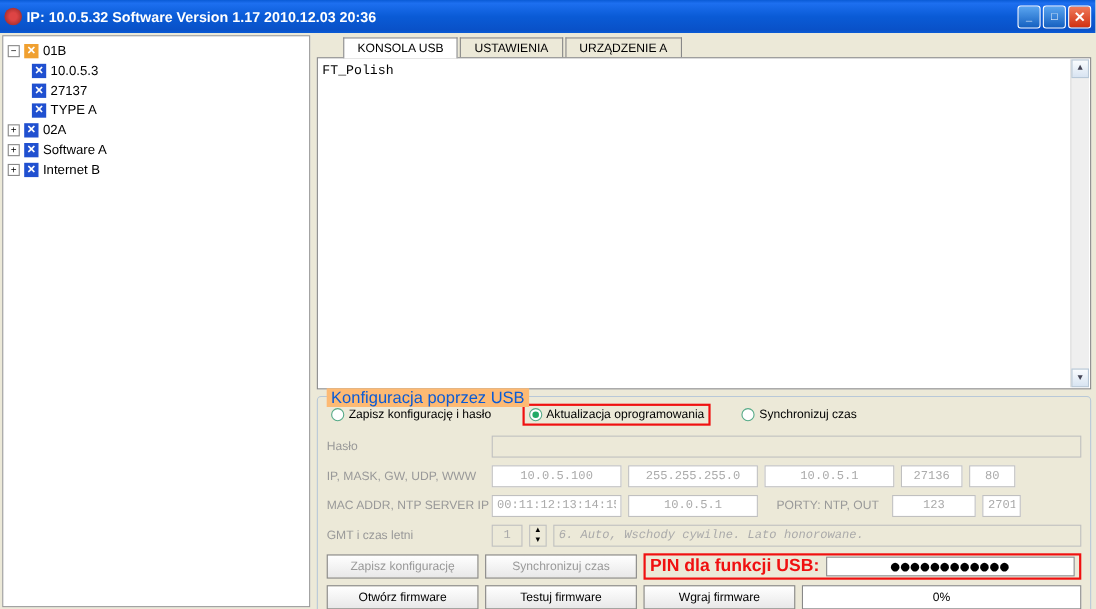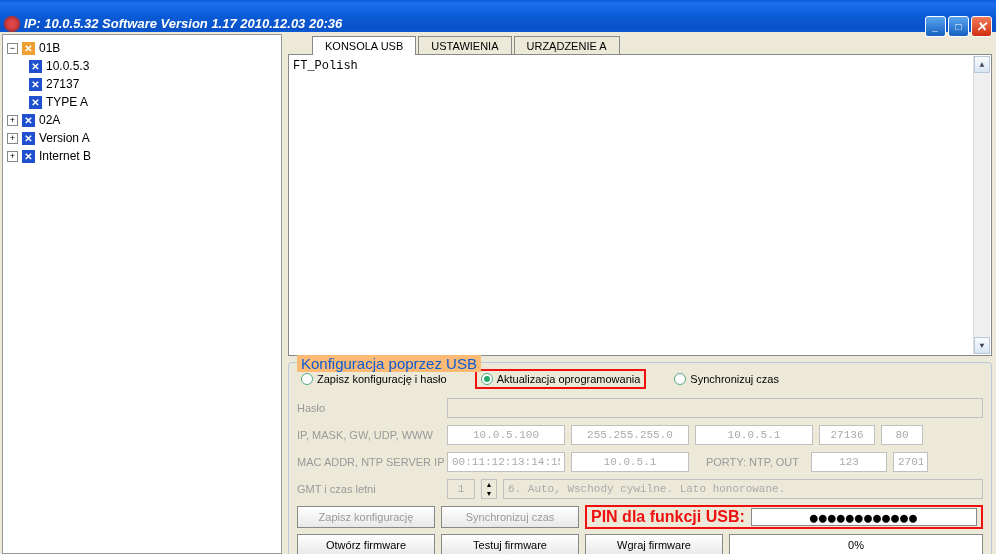--- a/index.html
+++ b/index.html
@@ -1,19 +1,19 @@
 <!DOCTYPE html>
 <html><head>
 <meta charset="utf-8">
 <style>
 * { box-sizing: border-box; margin: 0; padding: 0; }
 body { font-family: Tahoma, sans-serif; font-size: 11px; background: #ece9d8; width: 996px; height: 554px; overflow: hidden; }
 
 
-.titlebar { background: linear-gradient(to bottom, #0a5bd6 0%, #1d6ff0 10%, #0a5bd6 50%, #0951c8 90%, #0a5bd6 100%); height: 30px; display: flex; padding: 16px 4px; color: #fff; font-weight: bold; font-size: 13px; font-style: italic; }
+.titlebar { background: linear-gradient(to bottom, #0a5bd6 0%, #1d6ff0 10%, #0a5bd6 50%, #0951c8 90%, #0a5bd6 100%); height: 30px; display: flex; align-items: center; padding: 0 4px; color: #fff; font-weight: bold; font-size: 13px; }
 .titlebar .icon { width: 16px; height: 16px; background: radial-gradient(circle, #d44 30%, #822 100%); border-radius: 50%; margin-right: 4px; }
 .titlebar .title-text { flex: 1; }
 .titlebar .win-btns { display: flex; gap: 2px; }
 .titlebar .win-btn { width: 21px; height: 21px; border: 1px solid #fff; border-radius: 3px; display: flex; align-items: center; justify-content: center; font-weight: bold; font-size: 10px; cursor: pointer; }
 .win-btn.min, .win-btn.max { background: linear-gradient(to bottom, #5aa5f0, #1560c0); }
 .win-btn.close { background: linear-gradient(to bottom, #f07a5a, #d03010); font-size: 13px; }
 
 
 .main { display: flex; height: 524px; background: #ece9d8; }
 .sidebar { width: 280px; background: #fff; border: 1px solid #999; margin: 2px; padding: 4px; overflow: auto; }
@@ -46,21 +46,21 @@
 .radio-item { display: flex; align-items: center; gap: 4px; cursor: pointer; padding: 2px 4px; }
 .radio-item.highlighted { border: 2px solid #f01010; }
 .radio-circle { width: 12px; height: 12px; border: 1px solid #5a8; border-radius: 50%; display: flex; align-items: center; justify-content: center; background: #fff; }
 .radio-circle.checked::after { content: ""; width: 6px; height: 6px; background: #2a6; border-radius: 50%; }
 
 .form-row { display: flex; align-items: center; margin-bottom: 5px; min-height: 22px; }
 .form-label { width: 150px; color: #999; font-size: 11px; }
 .form-inputs { display: flex; gap: 6px; flex: 1; align-items: center; }
 .text-input { height: 20px; border: 1px solid #c0c0c0; background: #fff; padding: 0 4px; font-size: 11px; text-align: center; color: #aaa; font-family: "Courier New", monospace; }
 .text-input.disabled { background: #ece9d8; }
-.text-input.long { flex: 1; text-align: left; }
+.text-input.long { flex: 1; text-align: left; font-style: italic; }
 .spin { border: 1px solid #c0c0c0; background: #ece9d8; width: 16px; height: 20px; display: flex; flex-direction: column; }
 .spin div { flex: 1; display: flex; align-items: center; justify-content: center; font-size: 7px; }
 
 .btn { height: 22px; border: 1px solid #888; background: linear-gradient(to bottom, #fff, #e8e8e8); padding: 0 8px; font-size: 11px; cursor: pointer; display: flex; align-items: center; justify-content: center; }
 .btn.disabled { color: #999; }
 
 .btn-row { display: flex; gap: 6px; align-items: center; margin-bottom: 5px; }
 .btn-row .btn { width: 138px; }
 .btn-row.last .btn { width: 138px; }
 
@@ -109,21 +109,21 @@
         </div>
       </div>
       <div class="tree-node">
         <span class="tree-toggle">+</span>
         <span class="tree-icon blue">✕</span>
         <span>02A</span>
       </div>
       <div class="tree-node">
         <span class="tree-toggle">+</span>
         <span class="tree-icon blue">✕</span>
-        <span>Version A</span>
+        <span>Software A</span>
       </div>
       <div class="tree-node">
         <span class="tree-toggle">+</span>
         <span class="tree-icon blue">✕</span>
         <span>Internet B</span>
       </div>
     </div>
   </div>
 
   <div class="content">

